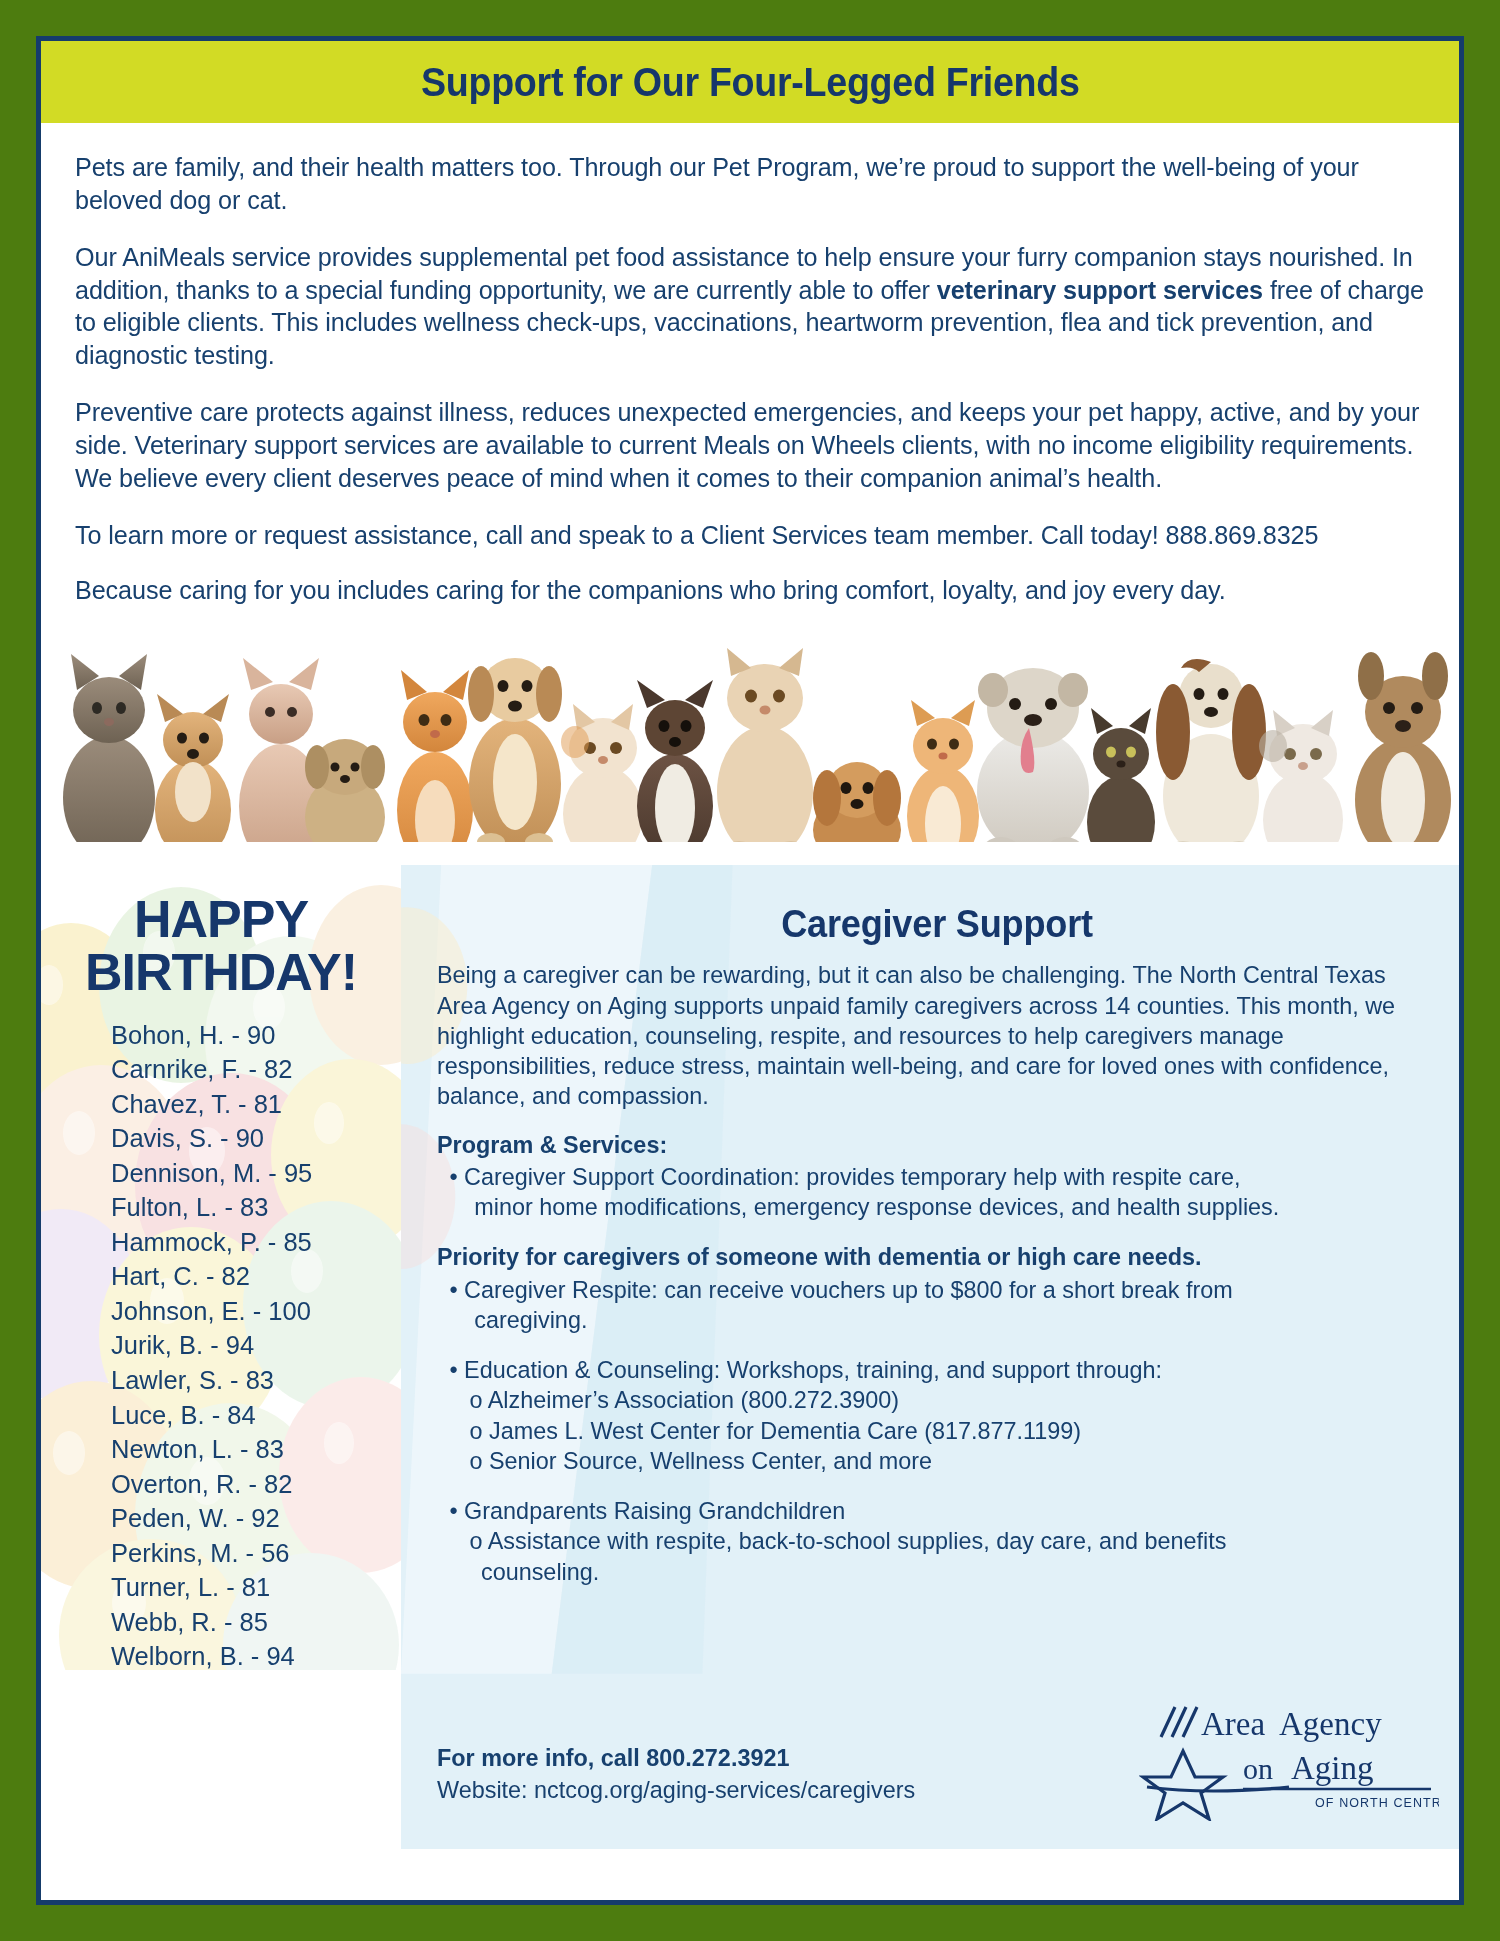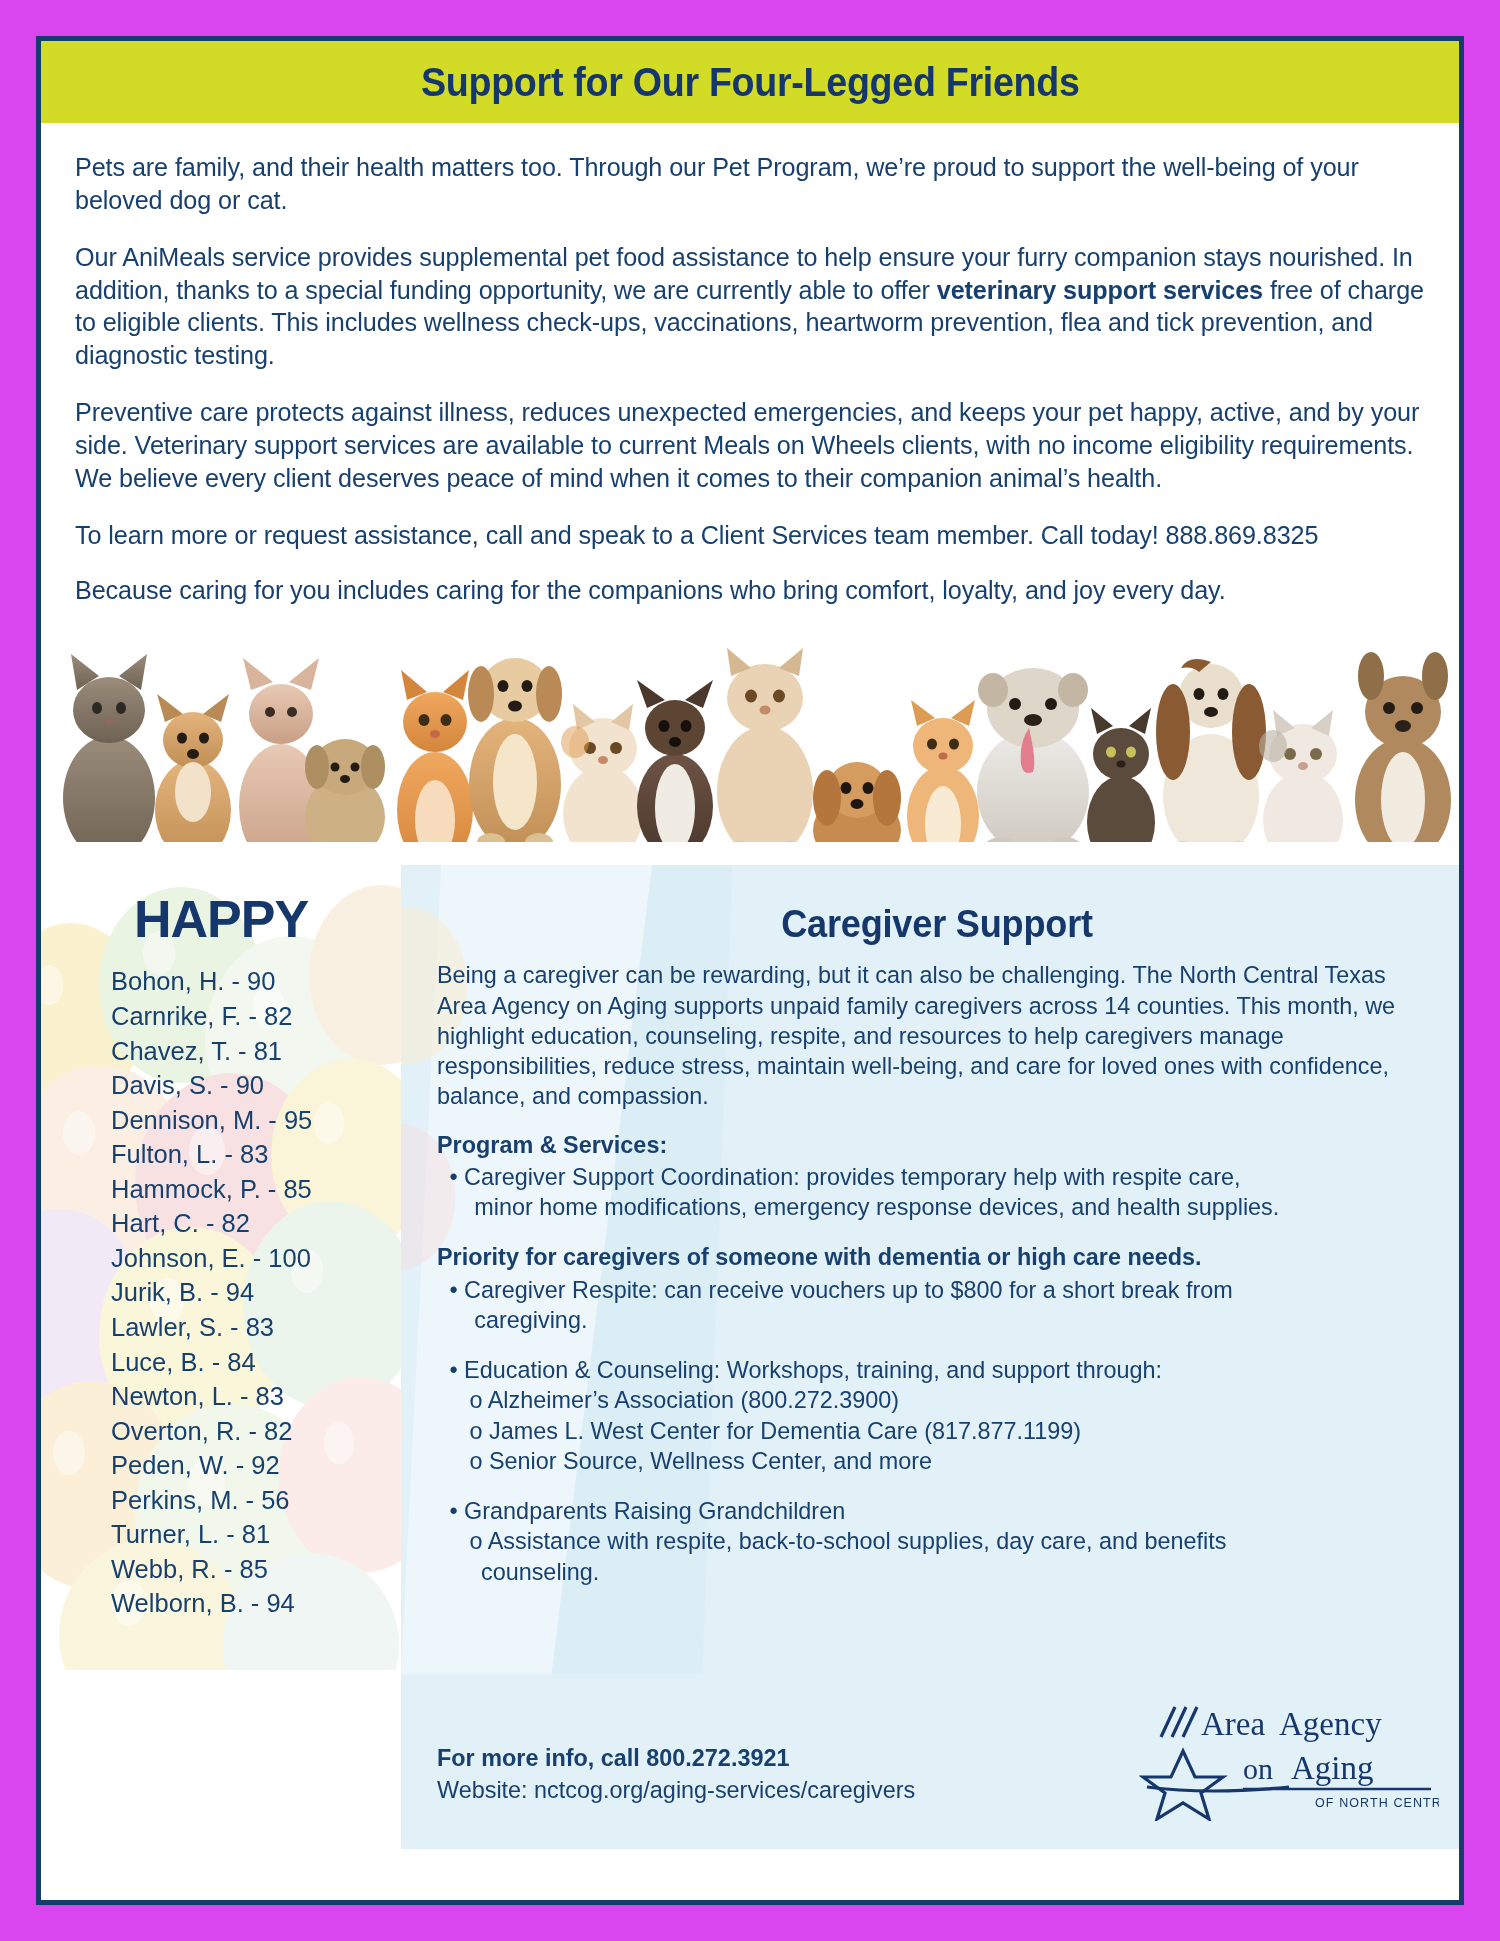--- a/index.html
+++ b/index.html
@@ -5,21 +5,21 @@
   html,body{margin:0;padding:0;background:#ffffff;}
   body{
     width:1500px;height:1941px;
     font-family:"Liberation Sans", sans-serif;
     -webkit-font-smoothing:antialiased;
   }
   .page{
     position:relative;
     width:1500px;height:1941px;
     box-sizing:border-box;
-    background:#d946ef;
+    background:#4d7c0f;
     padding:0;
   }
   
   .frame{
     position:absolute;
     left:36px;top:36px;
     width:1428px;height:1869px;
     box-sizing:border-box;
     border:5px solid #153C6B;
     background:#ffffff;
@@ -451,20 +451,21 @@
             <ellipse cx="266" cy="406" rx="16" ry="22"></ellipse>
             <ellipse cx="28" cy="588" rx="16" ry="22"></ellipse>
             <ellipse cx="166" cy="616" rx="18" ry="24"></ellipse>
             <ellipse cx="298" cy="578" rx="15" ry="21"></ellipse>
             <ellipse cx="88" cy="738" rx="17" ry="23"></ellipse>
           </g>
         </svg>
         <div class="bday-inner">
           <h2>
             <span>HAPPY</span><br>
+            <span>BIRTHDAY!</span>
           </h2>
           <ul>
             <li>Bohon, H. - 90</li>
             <li>Carnrike, F. - 82</li>
             <li>Chavez, T. - 81</li>
             <li>Davis, S. - 90</li>
             <li>Dennison, M. - 95</li>
             <li>Fulton, L. - 83</li>
             <li>Hammock, P. - 85</li>
             <li>Hart, C. - 82</li>

